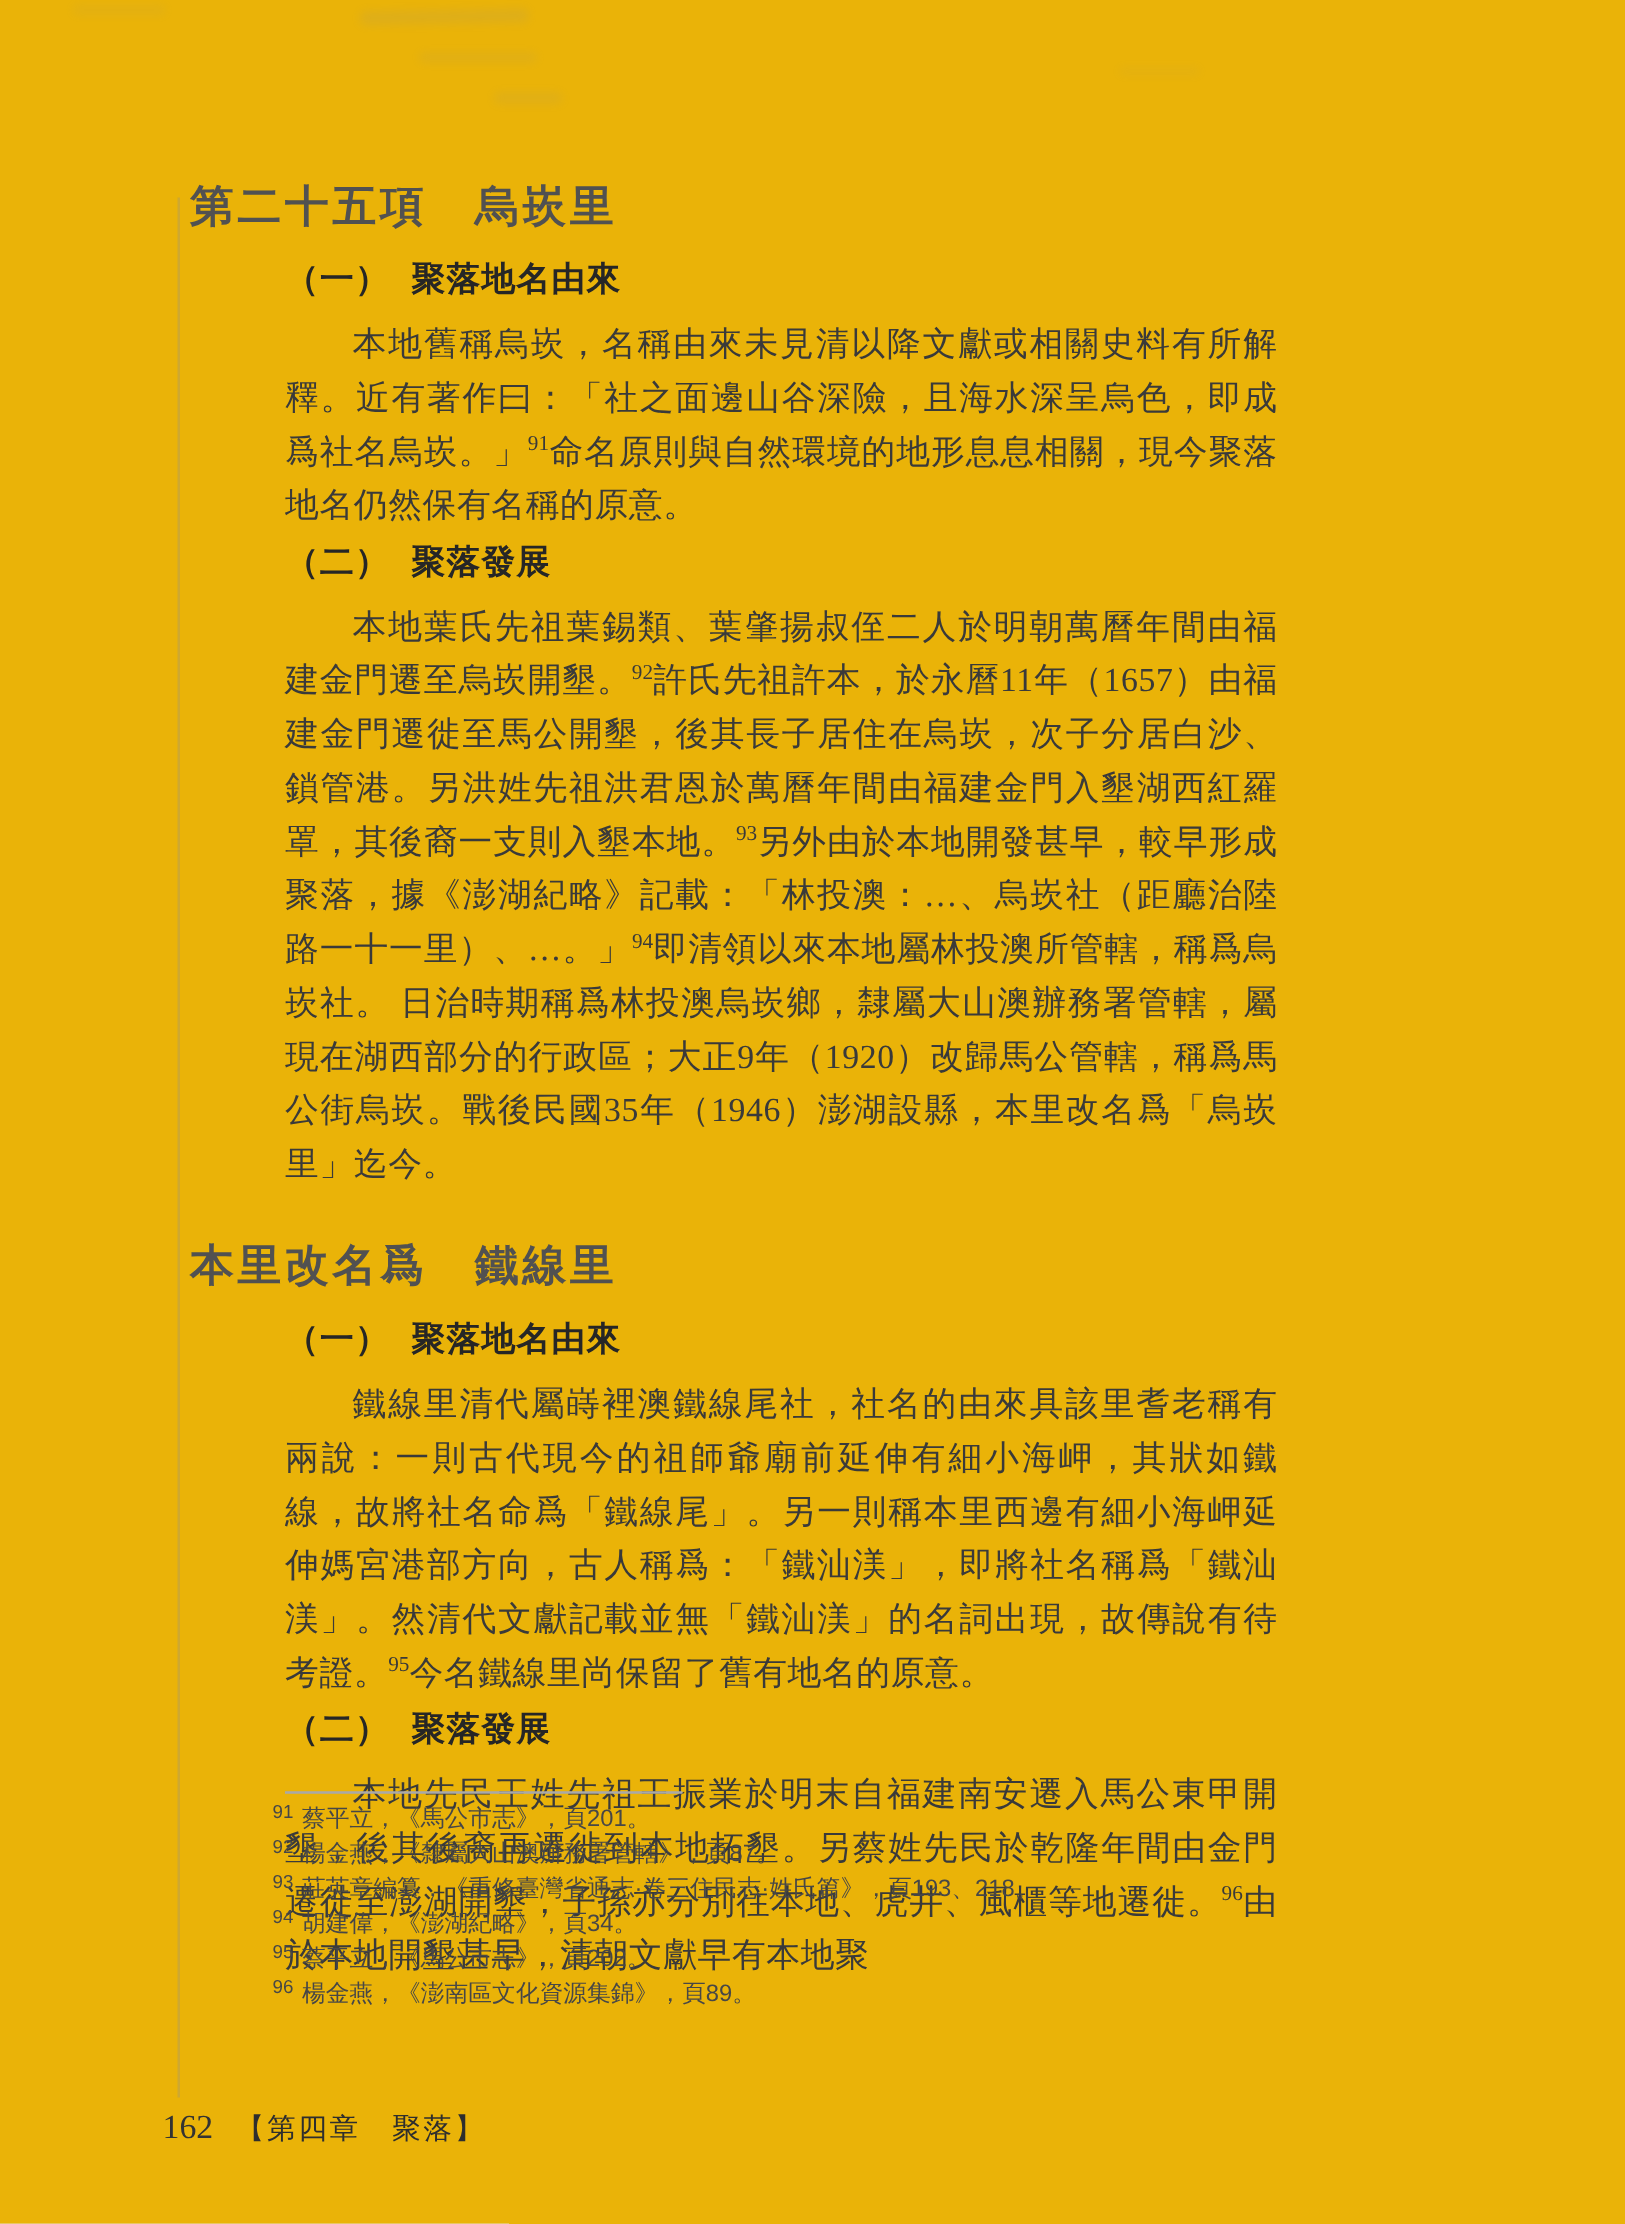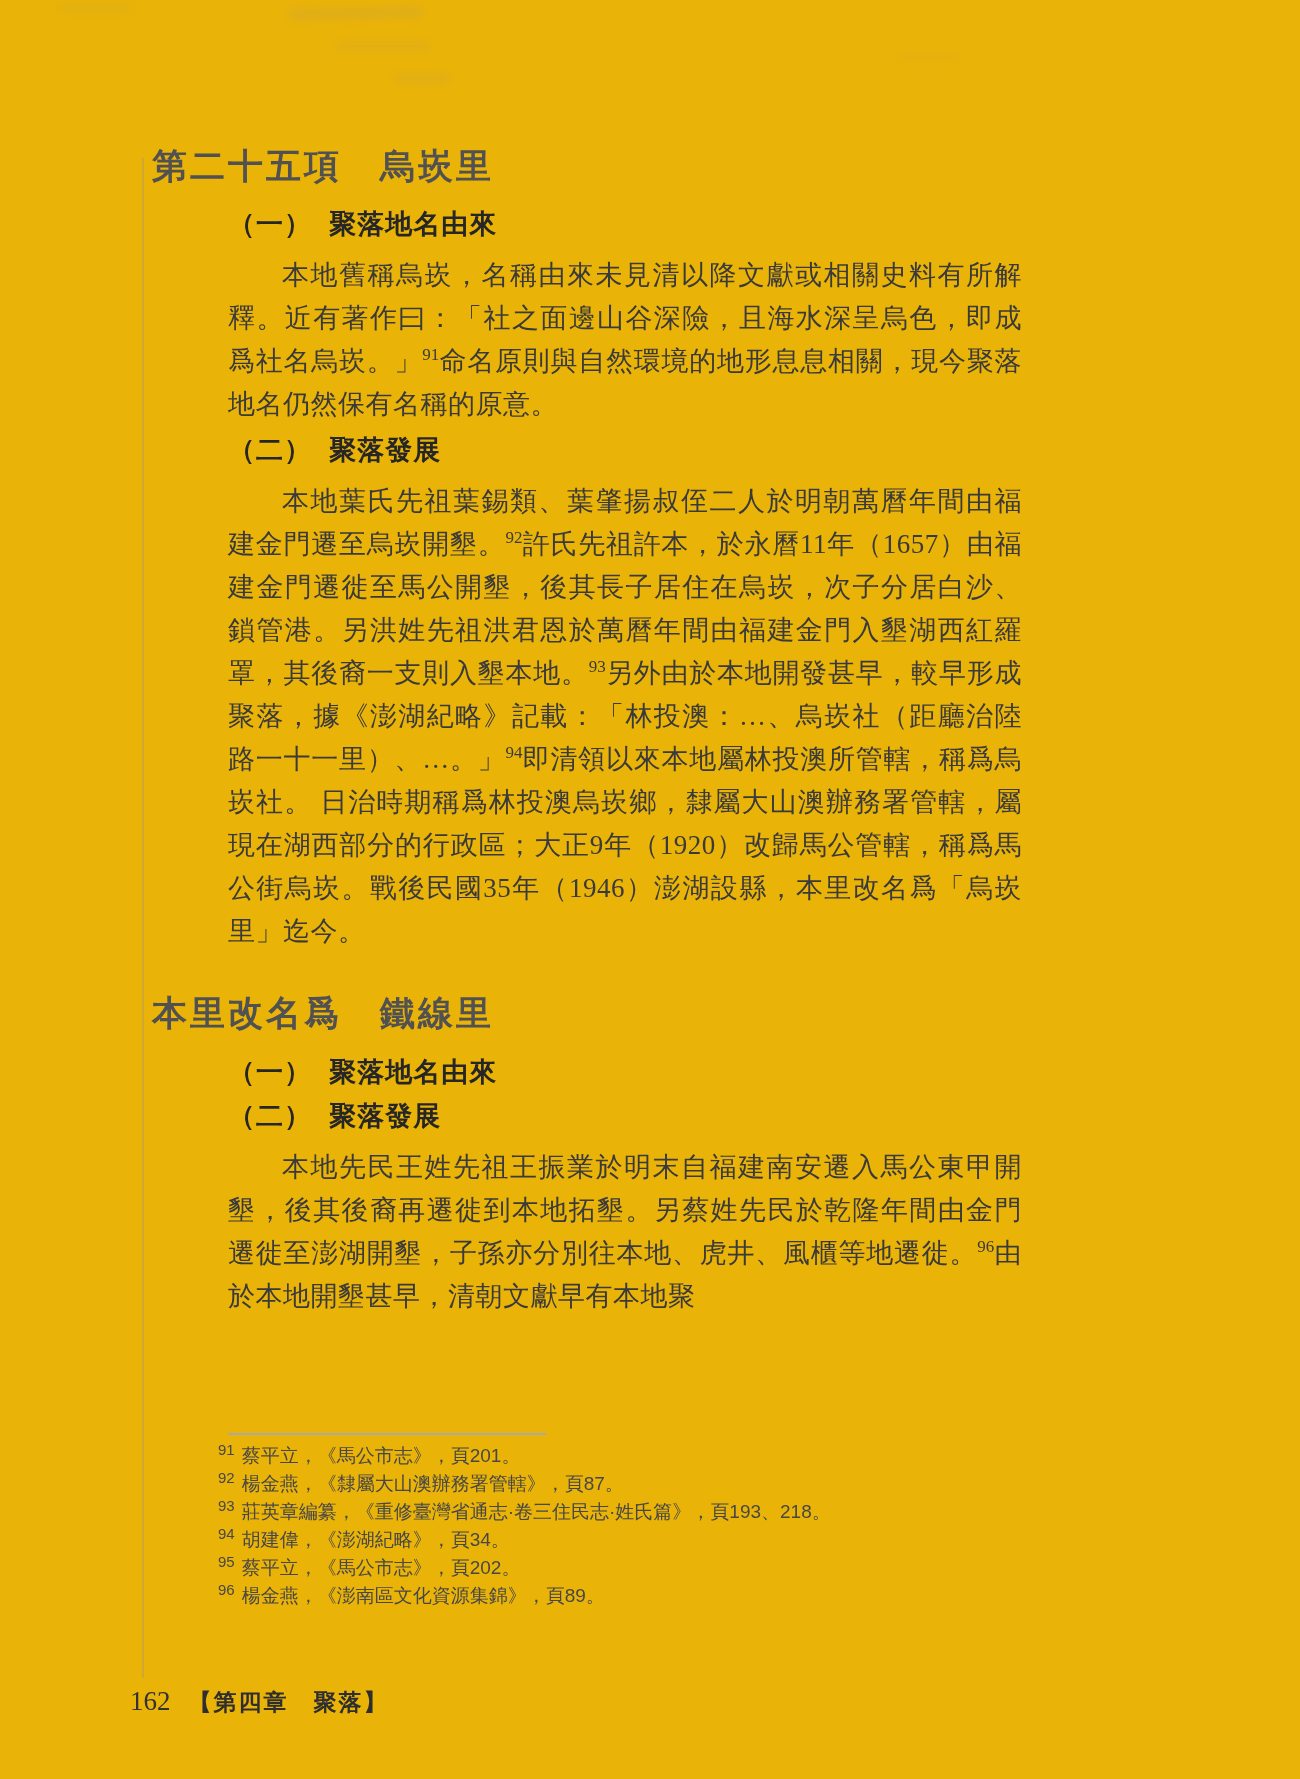--- a/index.html
+++ b/index.html
@@ -67,21 +67,21 @@
   .fn-rule { margin-left:10px; width:318px; height:2px; background:#a9a9a9; margin-bottom:7px; }
   .fn-row { font-size:19px; line-height:28px; white-space:nowrap; }
   .fn-row sup { font-size:15px; line-height:0; margin-right:7px; vertical-align:super; }
 
   .page-footer {
     position:absolute; left:130px; top:1686px;
     display:flex; align-items:baseline; gap:18px;
   }
   .page-number { font-size:27px; color:#333;text-align:right; }
   .chapter-label {
-    font-size:23px; font-weight:700; color:#2e2e2e; letter-spacing:2px;
+    font-size:23px; font-weight:400; color:#2e2e2e; letter-spacing:2px;
   }
 </style>
 </head>
 <body>
 
 <div class="page">
 
   <div class="scan-edge"></div>
   <div class="noise n1"></div>
   <div class="noise n2"></div>
@@ -98,20 +98,21 @@
       <p class="body-para">本地舊稱烏崁，名稱由來未見清以降文獻或相關史料有所解釋。近有著作曰：「社之面邊山谷深險，且海水深呈烏色，即成爲社名烏崁。」<sup>91</sup>命名原則與自然環境的地形息息相關，現今聚落地名仍然保有名稱的原意。</p>
 
       <h2 class="sub-heading">（二） 聚落發展</h2>
       <p class="body-para">本地葉氏先祖葉錫類、葉肇揚叔侄二人於明朝萬曆年間由福建金門遷至烏崁開墾。<sup>92</sup>許氏先祖許本，於永曆11年（1657）由福建金門遷徙至馬公開墾，後其長子居住在烏崁，次子分居白沙、鎖管港。另洪姓先祖洪君恩於萬曆年間由福建金門入墾湖西紅羅罩，其後裔一支則入墾本地。<sup>93</sup>另外由於本地開發甚早，較早形成聚落，據《澎湖紀略》記載：「林投澳：…、烏崁社（距廳治陸路一十一里）、…。」<sup>94</sup>即清領以來本地屬林投澳所管轄，稱爲烏崁社。 日治時期稱爲林投澳烏崁鄉，隸屬大山澳辦務署管轄，屬現在湖西部分的行政區；大正9年（1920）改歸馬公管轄，稱爲馬公街烏崁。戰後民國35年（1946）澎湖設縣，本里改名爲「烏崁里」迄今。</p>
     </section>
 
     <section class="section">
       <h1 class="section-heading">本里改名爲　鐵線里</h1>
 
       <h2 class="sub-heading">（一） 聚落地名由來</h2>
+      <p class="body-para">鐵線里清代屬嵵裡澳鐵線尾社，社名的由來具該里耆老稱有兩說：一則古代現今的祖師爺廟前延伸有細小海岬，其狀如鐵線，故將社名命爲「鐵線尾」。另一則稱本里西邊有細小海岬延伸媽宮港部方向，古人稱爲：「鐵汕渼」，即將社名稱爲「鐵汕渼」。然清代文獻記載並無「鐵汕渼」的名詞出現，故傳說有待考證。<sup>95</sup>今名鐵線里尚保留了舊有地名的原意。</p>
 
       <h2 class="sub-heading">（二） 聚落發展</h2>
       <p class="body-para">本地先民王姓先祖王振業於明末自福建南安遷入馬公東甲開墾，後其後裔再遷徙到本地拓墾。另蔡姓先民於乾隆年間由金門遷徙至澎湖開墾，子孫亦分別往本地、虎井、風櫃等地遷徙。<sup>96</sup>由於本地開墾甚早，清朝文獻早有本地聚</p>
     </section>
 
   </main>
 
   <div class="footnotes">
     <div class="fn-rule"></div>
     <div class="fn-row">

